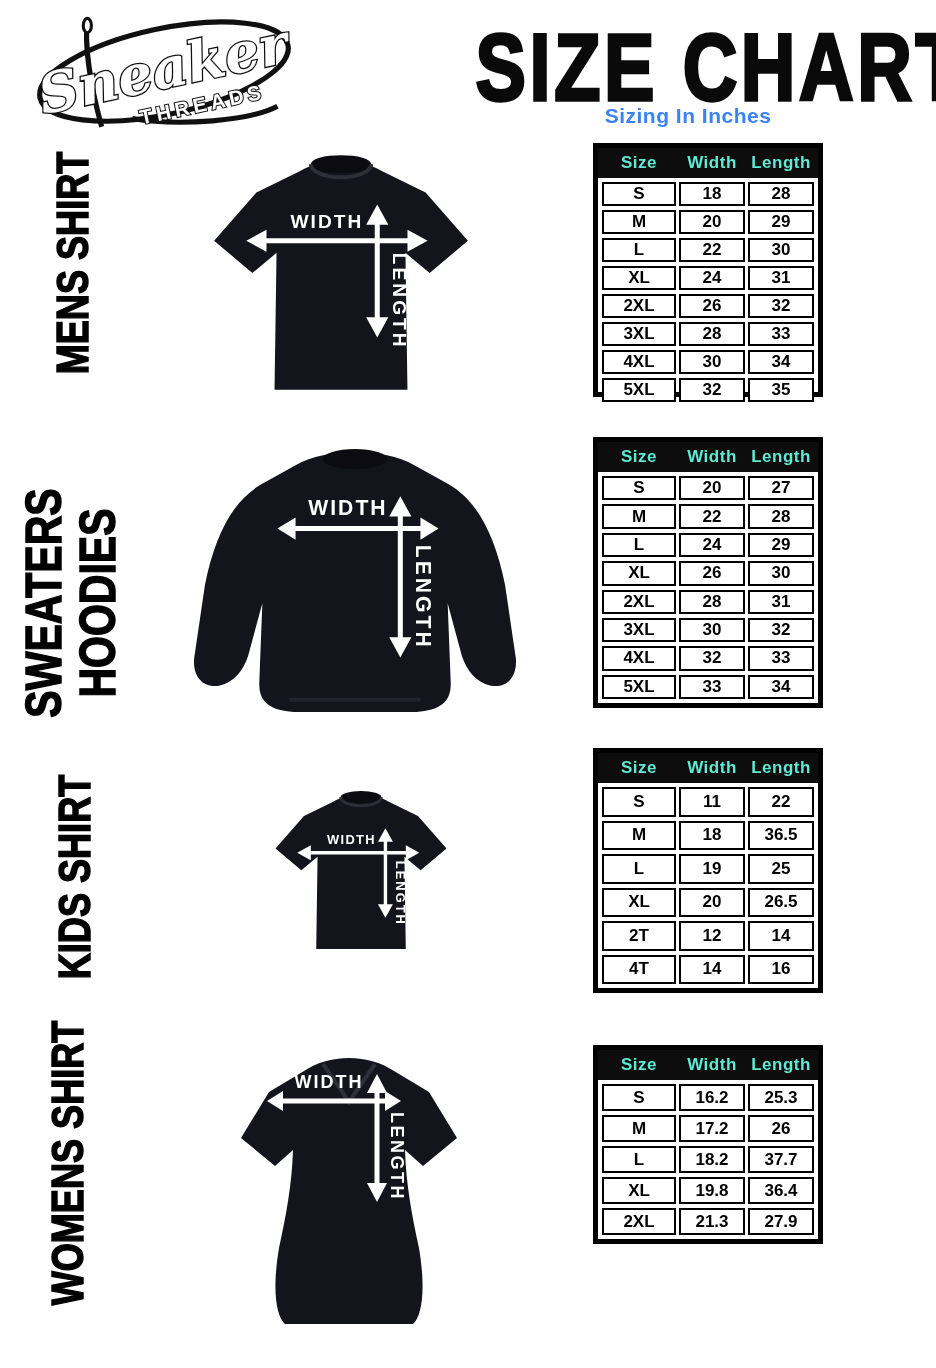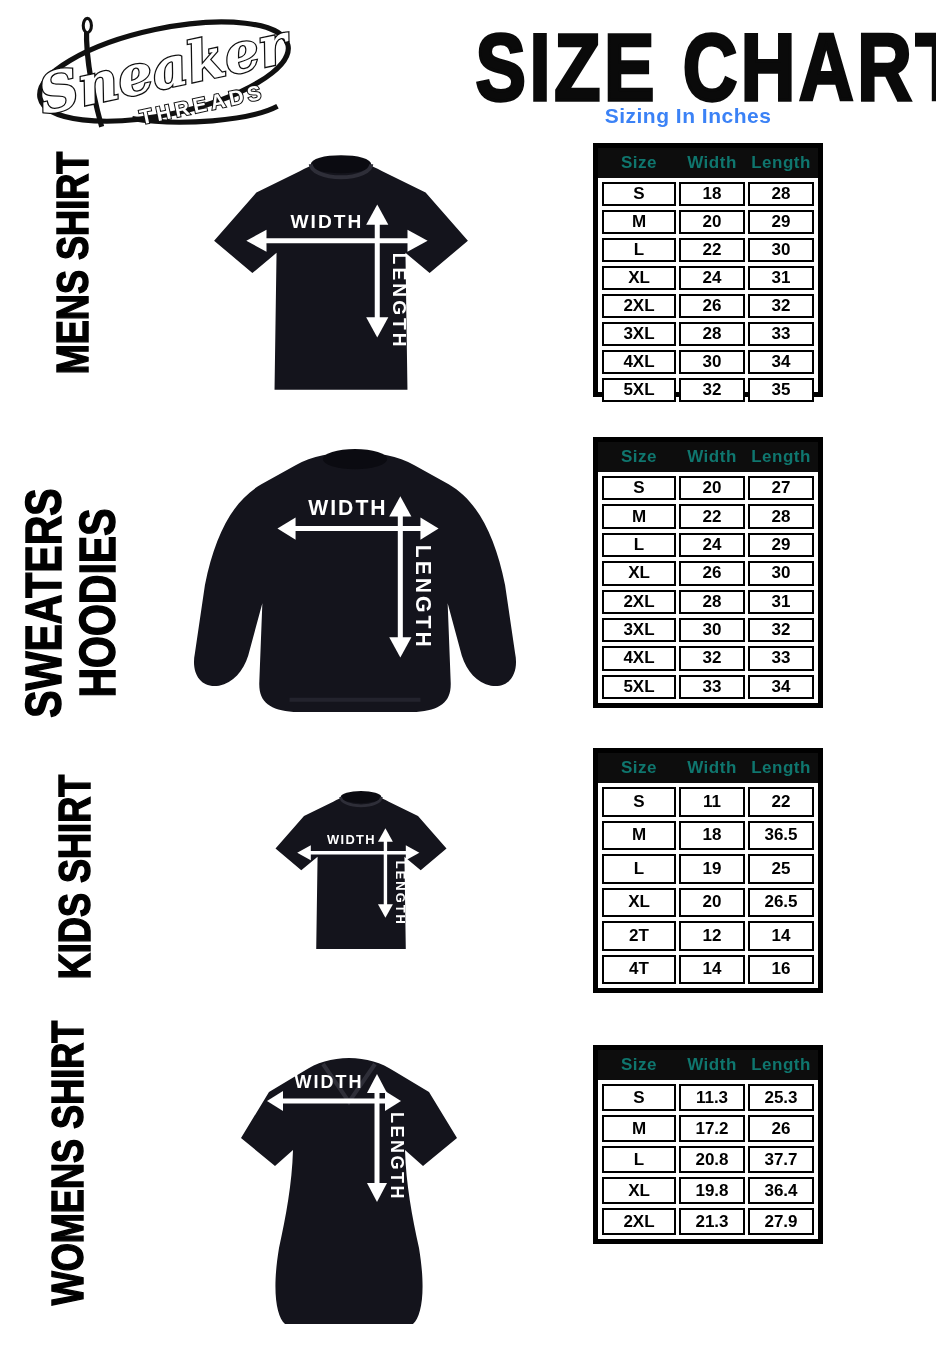--- a/index.html
+++ b/index.html
@@ -36,21 +36,21 @@
   .arrow-text{fill:#ffffff;font-weight:bold;font-family:"Liberation Sans",sans-serif;}
   .sizetable{
     position:absolute;width:230px;left:593px;border:5px solid #000;
     background:#fff;box-sizing:border-box;display:flex;flex-direction:column;
   }
   .t-mens{top:143px;height:254px;}
   .t-sweater{top:437px;height:271px;}
   .t-kids{top:748px;height:245px;}
   .t-womens{top:1045px;height:199px;}
   .thead{
-    background:#0d0d0d;color:#0f766e;flex:0 0 30px;display:grid;
+    background:#0d0d0d;color:#5eead4;flex:0 0 30px;display:grid;
     grid-template-columns:74px 1fr 1fr;gap:3px;align-items:center;padding:0 4px;
   }
   .hcell{text-align:center;font-weight:bold;font-size:17px;letter-spacing:0.5px;}
   .tbody{flex:1;display:flex;flex-direction:column;gap:4px;padding:4px;}
   .trow{display:grid;grid-template-columns:74px 1fr 1fr;gap:3px;flex:1;}
   .tcell{
     border:2px solid #000;display:flex;align-items:center;justify-content:center;
     font-weight:bold;font-size:17px;background:#fff;
   }
 </style>
@@ -291,31 +291,31 @@
     </div>
   <div class="sizetable t-womens">
       <div class="thead">
         <div class="hcell">Size</div>
         <div class="hcell">Width</div>
         <div class="hcell">Length</div>
       </div>
       <div class="tbody">
         <div class="trow">
           <div class="tcell">S</div>
-          <div class="tcell">11.3</div>
+          <div class="tcell">16.2</div>
           <div class="tcell">25.3</div>
         </div>
         <div class="trow">
           <div class="tcell">M</div>
           <div class="tcell">17.2</div>
           <div class="tcell">26</div>
         </div>
         <div class="trow">
           <div class="tcell">L</div>
-          <div class="tcell">20.8</div>
+          <div class="tcell">18.2</div>
           <div class="tcell">37.7</div>
         </div>
         <div class="trow">
           <div class="tcell">XL</div>
           <div class="tcell">19.8</div>
           <div class="tcell">36.4</div>
         </div>
         <div class="trow">
           <div class="tcell">2XL</div>
           <div class="tcell">21.3</div>

